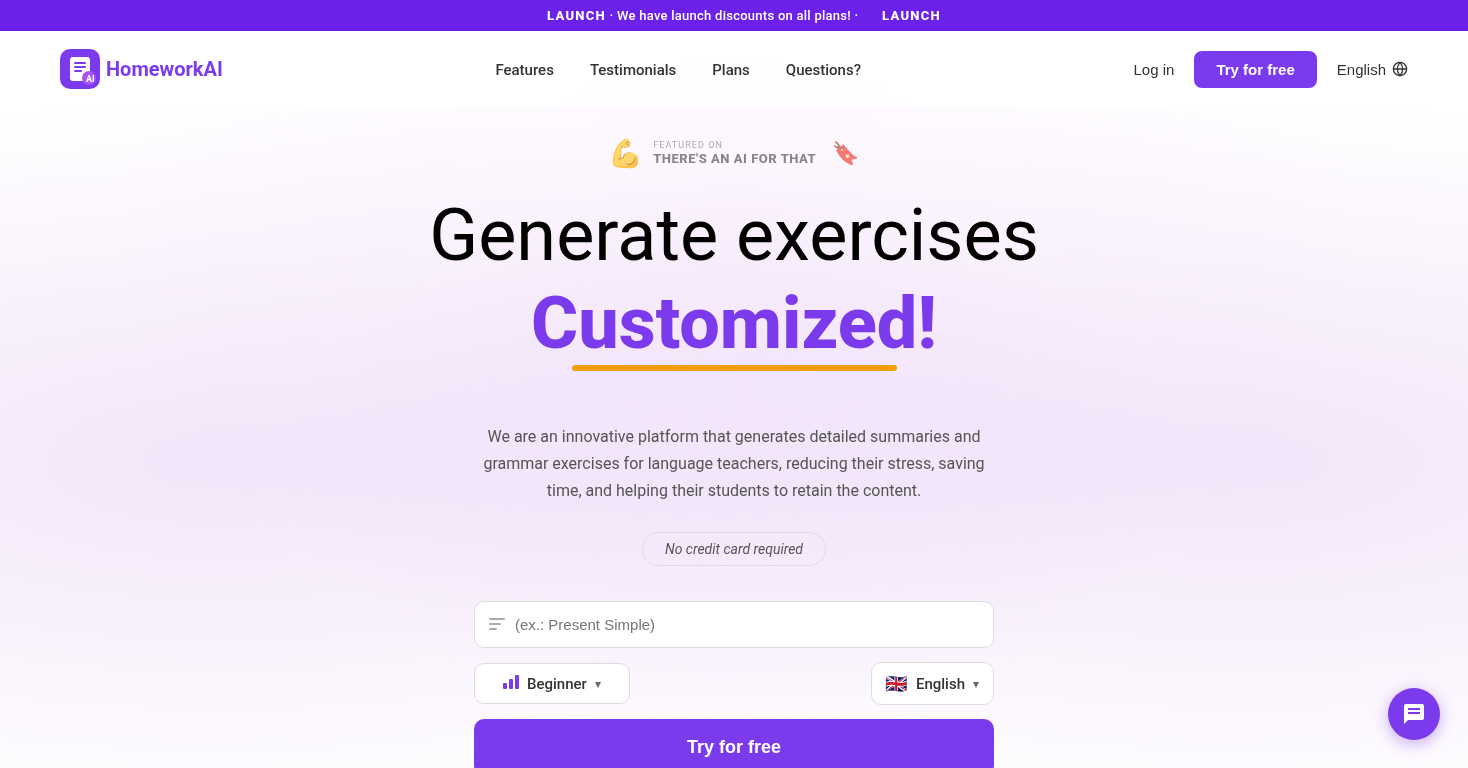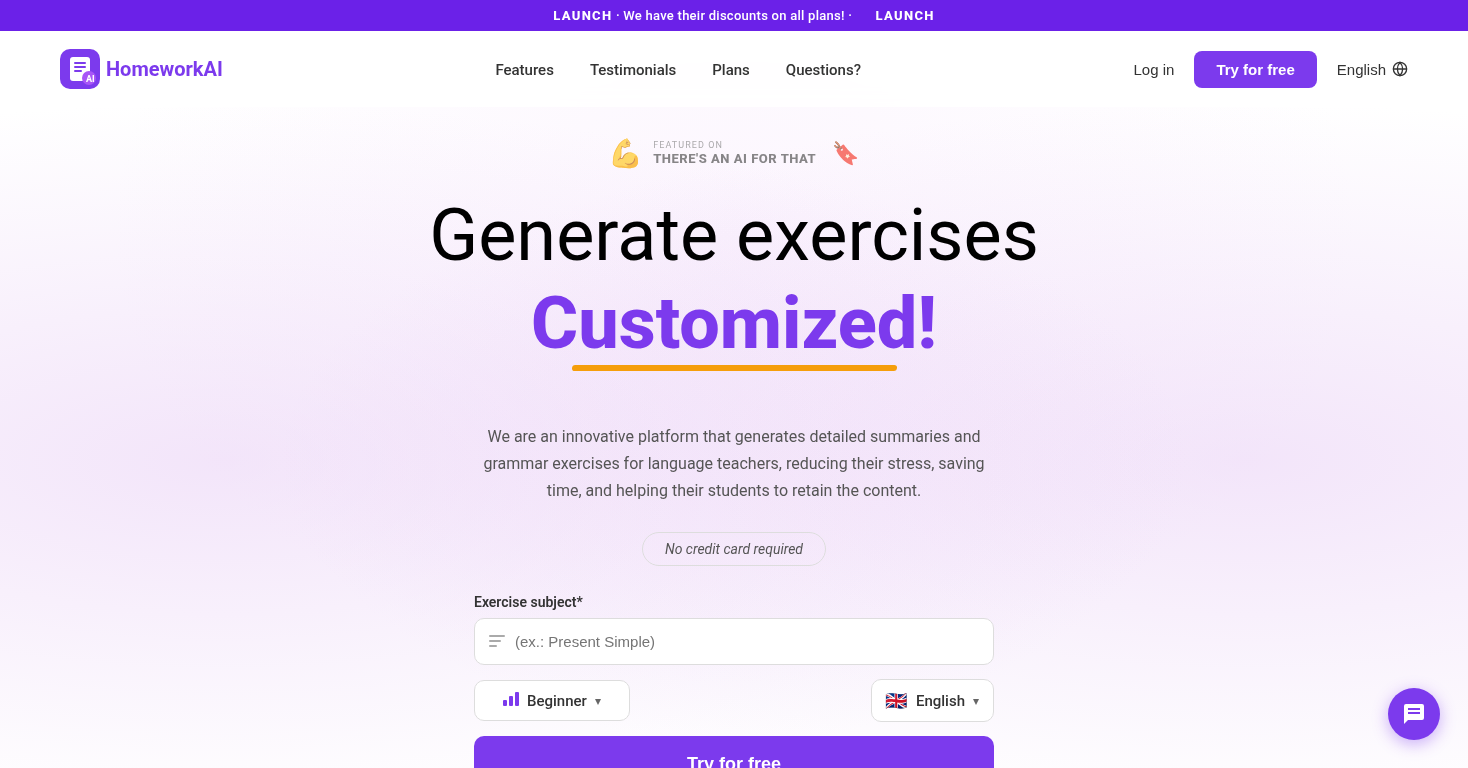--- a/index.html
+++ b/index.html
@@ -232,20 +232,21 @@
     }
 
     .subject-input-wrap {
       display: flex;
       align-items: center;
       border: 1.5px solid #ddd;
       border-radius: 10px;
       background: #fff;
       padding: 0 14px;
       margin-bottom: 14px;
+      margin-top: 7px;
     }
     .subject-input-wrap .input-icon {
       color: #aaa;
       font-size: 16px;
       margin-right: 10px;
     }
     .subject-input {
       flex: 1;
       border: none;
       outline: none;
@@ -341,21 +342,21 @@
 </head>
 <body>
 
 <div class="page-bg"></div>
 
 <div class="page-content">
 
   <div class="top-banner">
     <span class="launch-bold">LAUNCH</span>
     <span>·</span>
-    <span>We have their discounts on all plans!</span>
+    <span>We have launch discounts on all plans!</span>
     <span>·</span>
     <span class="launch-bold">LAUNCH</span>
   </div>
 
   <header class="header">
     <a class="logo-area" href="#">
 
       <svg class="logo-icon" viewBox="0 0 40 40" fill="none" xmlns="http://www.w3.org/2000/svg">
         <rect width="40" height="40" rx="10" fill="#7c3aed"></rect>
         <rect x="10" y="8" width="20" height="24" rx="3" fill="white"></rect>
@@ -407,21 +408,20 @@
 
     <div style="position:relative; display:inline-block; margin-bottom: 32px;">
       <h1 class="hero-title-colored">Customized!</h1>
     </div>
 
     <p class="hero-description">We are an innovative platform that generates detailed summaries and grammar exercises for language teachers, reducing their stress, saving time, and helping their students to retain the content.</p>
 
     <div class="no-cc-badge">No credit card required</div>
 
     <div class="exercise-form">
-      <label class="form-label">Exercise subject*</label>
 
       <div class="subject-input-wrap">
         <span class="input-icon">
           <svg width="16" height="12" viewBox="0 0 16 12" fill="none">
             <rect y="0" width="16" height="2" rx="1" fill="#aaa"></rect>
             <rect y="5" width="12" height="2" rx="1" fill="#aaa"></rect>
             <rect y="10" width="8" height="2" rx="1" fill="#aaa"></rect>
           </svg>
         </span>
         <input class="subject-input" type="text" placeholder="(ex.: Present Simple)" style="">

